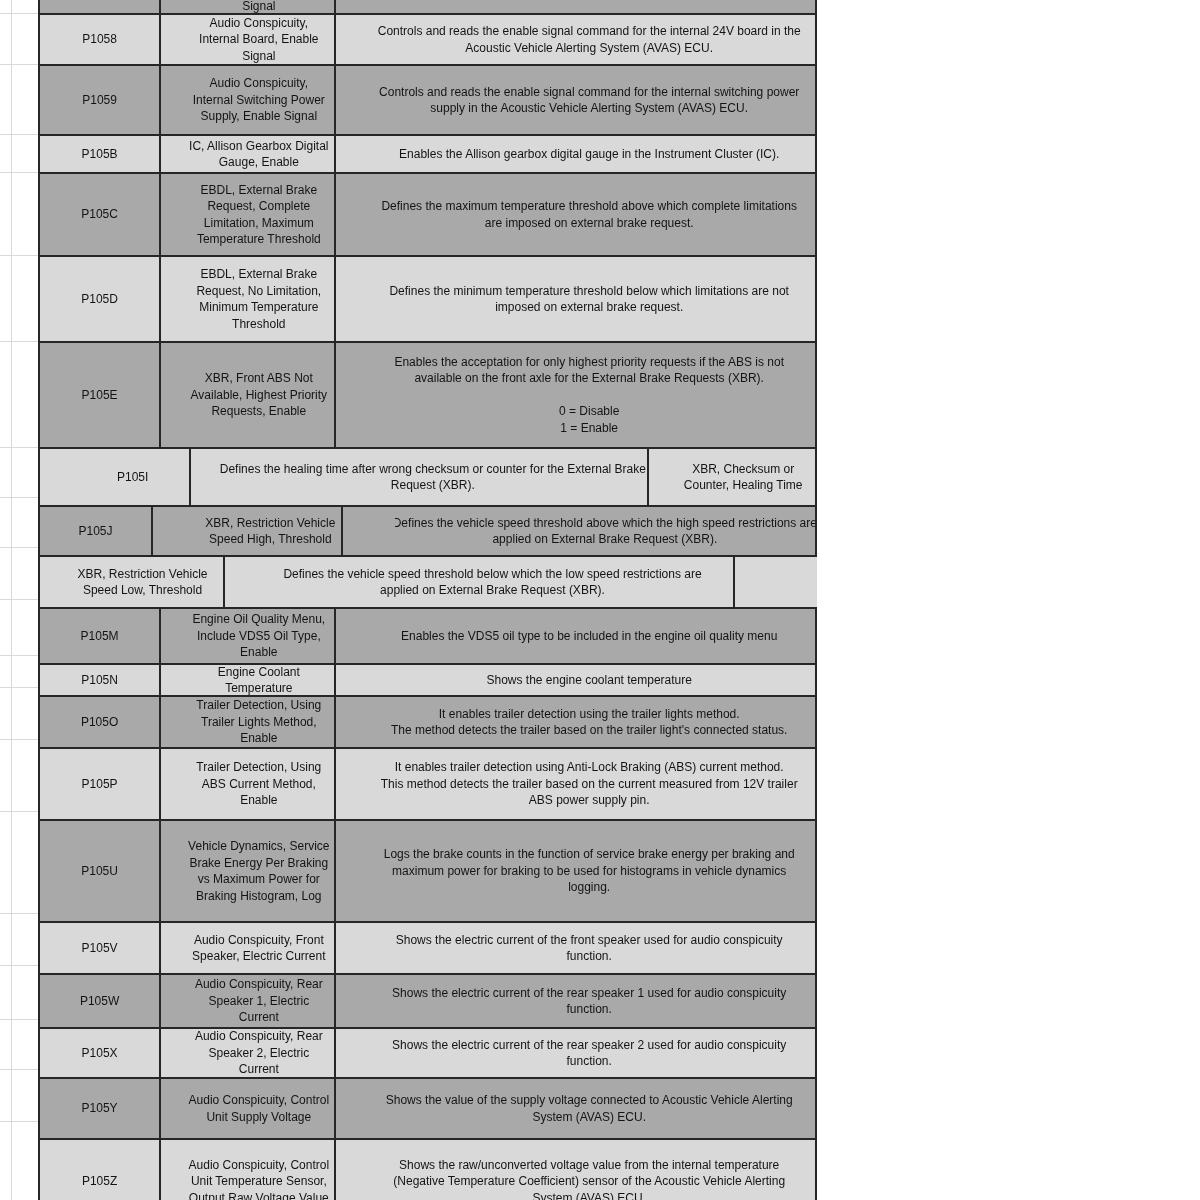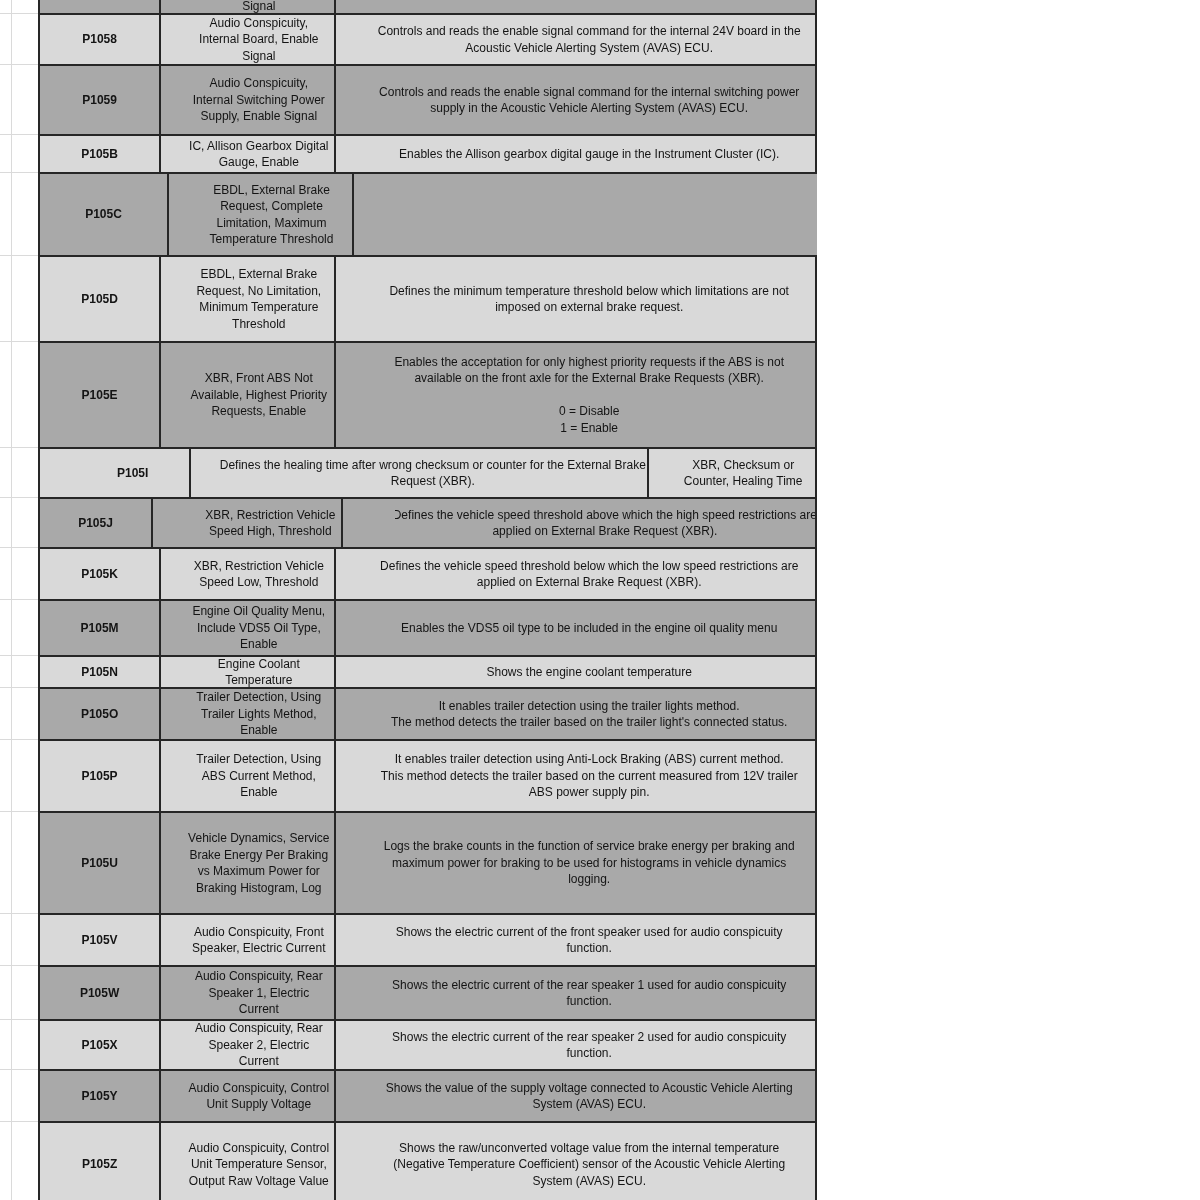--- a/index.html
+++ b/index.html
@@ -19,21 +19,21 @@
   .vline{position:absolute;left:11px;top:0;width:1px;height:1200px;background:var(--gridline);}
 
   
   #param-table{position:absolute;left:38px;top:0;width:777px;border-left:2px solid var(--border);}
   .row{display:flex;box-sizing:border-box;border-bottom:2px solid var(--border);overflow:hidden;}
   .row.light{background:var(--row-light);}
   .row.dark{background:var(--row-dark);}
   .cell{box-sizing:border-box;border-right:2px solid var(--border);display:flex;align-items:center;justify-content:center;overflow:hidden;height:100%;}
   .cell span{white-space:pre;text-align:center;line-height:16.5px;font-size:12px;color:var(--text);}
   .cell.code{width:129px;}
-  .cell.code span{font-weight:700;}
+  .cell.code span{font-weight:400;}
   .cell.name{width:163px;margin-left:22px;}
   .cell.desc{width:483px;margin-left:27px;}
 </style>
 </head>
 <body>
 
 <div id="canvas">
   <div id="margin-layer">
     <div class="vline"></div>
   <div class="hline" style="top: 13px;"></div>
@@ -111,20 +111,24 @@
       <div class="row dark" style="height: 83px;">
         <div class="cell code">
           <span>P105C</span>
         </div>
         <div class="cell name">
           <span>EBDL, External Brake
 Request, Complete
 Limitation, Maximum
 Temperature Threshold</span>
         </div>
+        <div class="cell desc">
+          <span>Defines the maximum temperature threshold above which complete limitations
+are imposed on external brake request.</span>
+        </div>
       </div>
       <div class="row light" style="height: 86px;">
         <div class="cell code">
           <span>P105D</span>
         </div>
         <div class="cell name">
           <span>EBDL, External Brake
 Request, No Limitation,
 Minimum Temperature
 Threshold</span>
@@ -144,21 +148,21 @@
 Requests, Enable</span>
         </div>
         <div class="cell desc">
           <span>Enables the acceptation for only highest priority requests if the ABS is not
 available on the front axle for the External Brake Requests (XBR).
 
 0 = Disable
 1 = Enable</span>
         </div>
       </div>
-      <div class="row light" style="height: 50px; padding-left: 36px;">
+      <div class="row light" style="height: 58px; padding-left: 36px;">
         <div class="cell code">
           <span>P105I</span>
         </div>
         <div class="cell desc">
           <span>Defines the healing time after wrong checksum or counter for the External Brake
 Request (XBR).</span>
         </div>
         <div class="cell name">
           <span>XBR, Checksum or
 Counter, Healing Time</span>
@@ -171,23 +175,20 @@
         <div class="cell name">
           <span>XBR, Restriction Vehicle
 Speed High, Threshold</span>
         </div>
         <div class="cell desc">
           <span>Defines the vehicle speed threshold above which the high speed restrictions are
 applied on External Brake Request (XBR).</span>
         </div>
       </div>
       <div class="row light" style="height: 52px;">
-        <div class="cell code">
-          <span>P105K</span>
-        </div>
         <div class="cell name">
           <span>XBR, Restriction Vehicle
 Speed Low, Threshold</span>
         </div>
         <div class="cell desc">
           <span>Defines the vehicle speed threshold below which the low speed restrictions are
 applied on External Brake Request (XBR).</span>
         </div>
       </div>
       <div class="row dark" style="height: 56px;">
@@ -294,21 +295,21 @@
         <div class="cell name">
           <span>Audio Conspicuity, Rear
 Speaker 2, Electric
 Current</span>
         </div>
         <div class="cell desc">
           <span>Shows the electric current of the rear speaker 2 used for audio conspicuity
 function.</span>
         </div>
       </div>
-      <div class="row dark" style="height: 52px;">
+      <div class="row dark" style="height: 61px;">
         <div class="cell code">
           <span>P105Y</span>
         </div>
         <div class="cell name">
           <span>Audio Conspicuity, Control
 Unit Supply Voltage</span>
         </div>
         <div class="cell desc">
           <span>Shows the value of the supply voltage connected to Acoustic Vehicle Alerting
 System (AVAS) ECU.</span>

